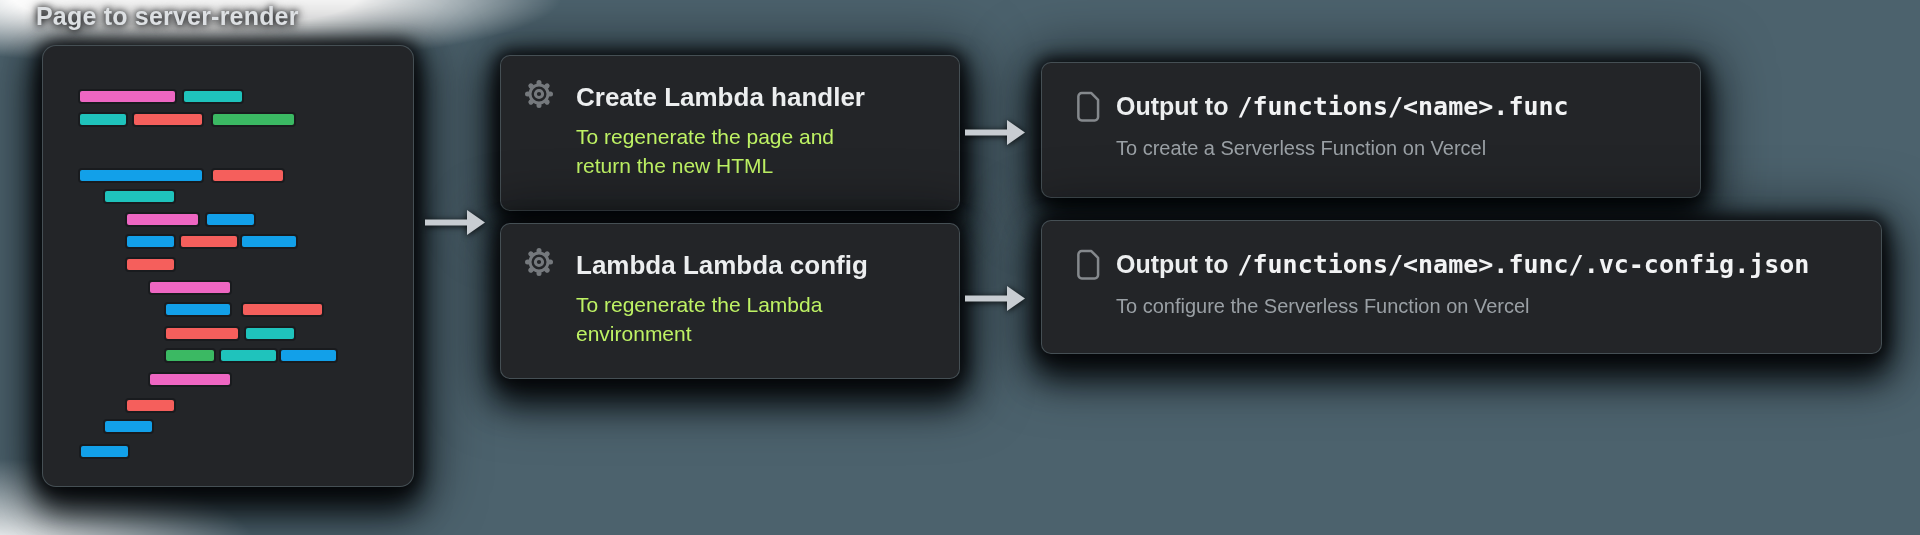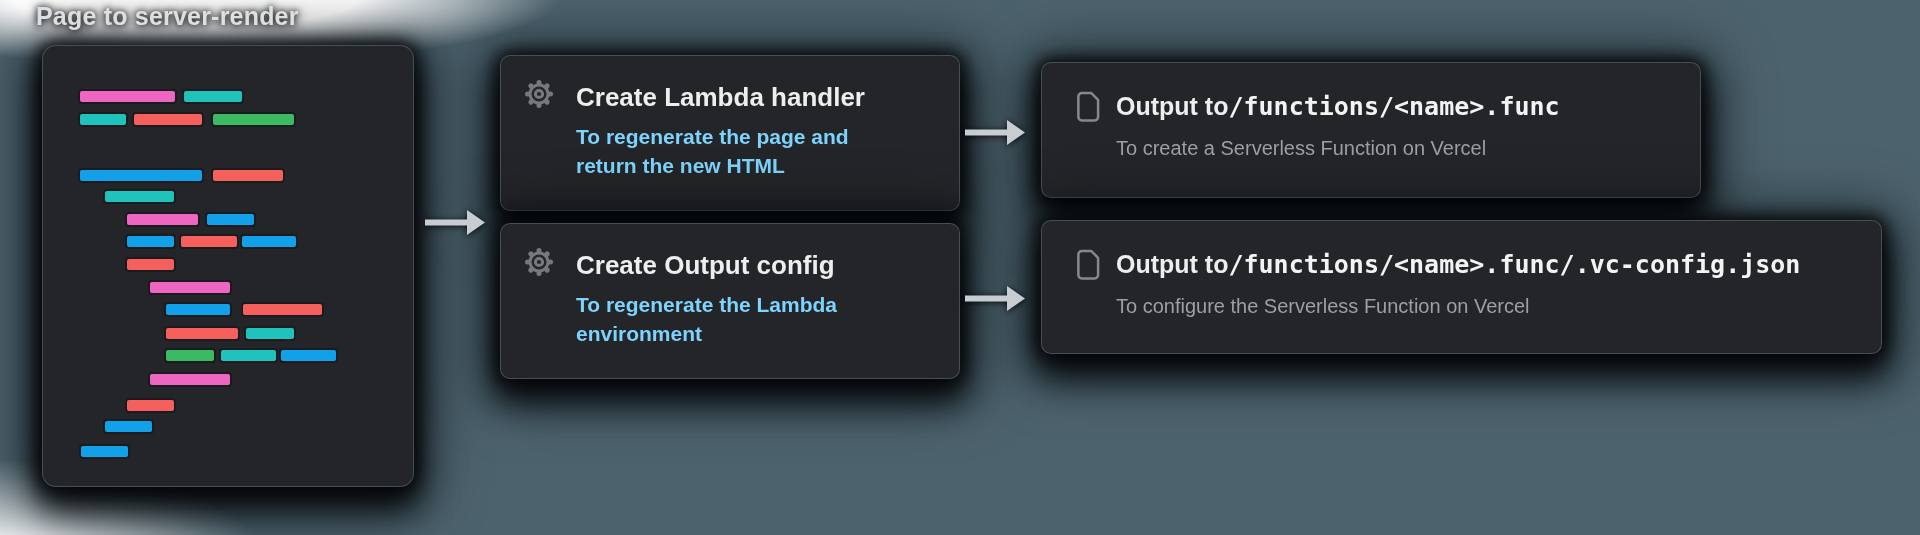--- a/index.html
+++ b/index.html
@@ -40,25 +40,25 @@
   }
   .code-panel{left:42px;top:45px;width:370px;height:440px;border-radius:14px;}
   .code-lines{position:absolute;inset:0;}
   .bar{
     position:absolute;height:11px;border-radius:2px;
     box-shadow:0 0 0 2px rgba(16,18,20,.5);
   }
   .step-card{width:458px;height:154px;border-radius:10px;}
   .step-card .icon-wrap{position:absolute;left:22px;top:22px;}
   .step-card .card-title{position:absolute;left:75px;top:26px;font-size:26px;font-weight:700;color:#eceeef;}
-  .step-card .card-sub{position:absolute;left:75px;top:66px;width:285px;font-size:21px;line-height:29px;color:#7dd3fc;font-weight:bold;}
+  .step-card .card-sub{position:absolute;left:75px;top:66px;width:285px;font-size:21px;line-height:29px;color:#bef264;}
   .out-card{border-radius:10px;}
   .out-card .icon-wrap{position:absolute;left:33px;top:28px;}
   .out-card .title-row{position:absolute;left:74px;top:29px;white-space:nowrap;font-size:25px;color:#eceeef;}
-  .out-card .title-prefix{font-weight:700;margin-right:0;}
+  .out-card .title-prefix{font-weight:700;margin-right:9px;}
   .out-card .title-path{font-family:"DejaVu Sans Mono", monospace;font-size:25px;font-weight:700;color:#f2f3f4;}
   .out-card .card-sub{position:absolute;left:74px;top:74px;font-size:20px;color:#9aa0a5;white-space:nowrap;}
   .arrow{
     position:absolute;z-index:4;
     filter:drop-shadow(0 1px 3px rgba(0,0,0,.85));
   }
 </style>
 </head>
 <body>
 
@@ -128,21 +128,21 @@
         <g fill="#75797d">
           <rect x="13.5" y="2" width="5" height="28" rx="2.5"></rect>
           <rect x="13.5" y="2" width="5" height="28" rx="2.5" transform="rotate(45 16 16)"></rect>
           <rect x="13.5" y="2" width="5" height="28" rx="2.5" transform="rotate(90 16 16)"></rect>
           <rect x="13.5" y="2" width="5" height="28" rx="2.5" transform="rotate(135 16 16)"></rect>
         </g>
         <circle cx="16" cy="16" r="9" fill="#232528" stroke="#75797d" stroke-width="3"></circle>
         <circle cx="16" cy="16" r="3.6" fill="none" stroke="#75797d" stroke-width="3"></circle>
       </svg>
     </span>
-    <div class="card-title">Create Output config</div>
+    <div class="card-title">Lambda Lambda config</div>
     <div class="card-sub">To regenerate the Lambda environment</div>
   </div>
 
   <svg class="arrow" style="left:962px;top:114px" width="66" height="37" viewBox="0 0 66 37">
     <path d="M3 18.5 H48" stroke="#c8cdd2" stroke-width="6" fill="none"></path>
     <polygon points="45,6 63,18.5 45,31" fill="#c8cdd2"></polygon>
   </svg>
 
   <svg class="arrow" style="left:962px;top:280px" width="66" height="37" viewBox="0 0 66 37">
     <path d="M3 18.5 H48" stroke="#c8cdd2" stroke-width="6" fill="none"></path>

